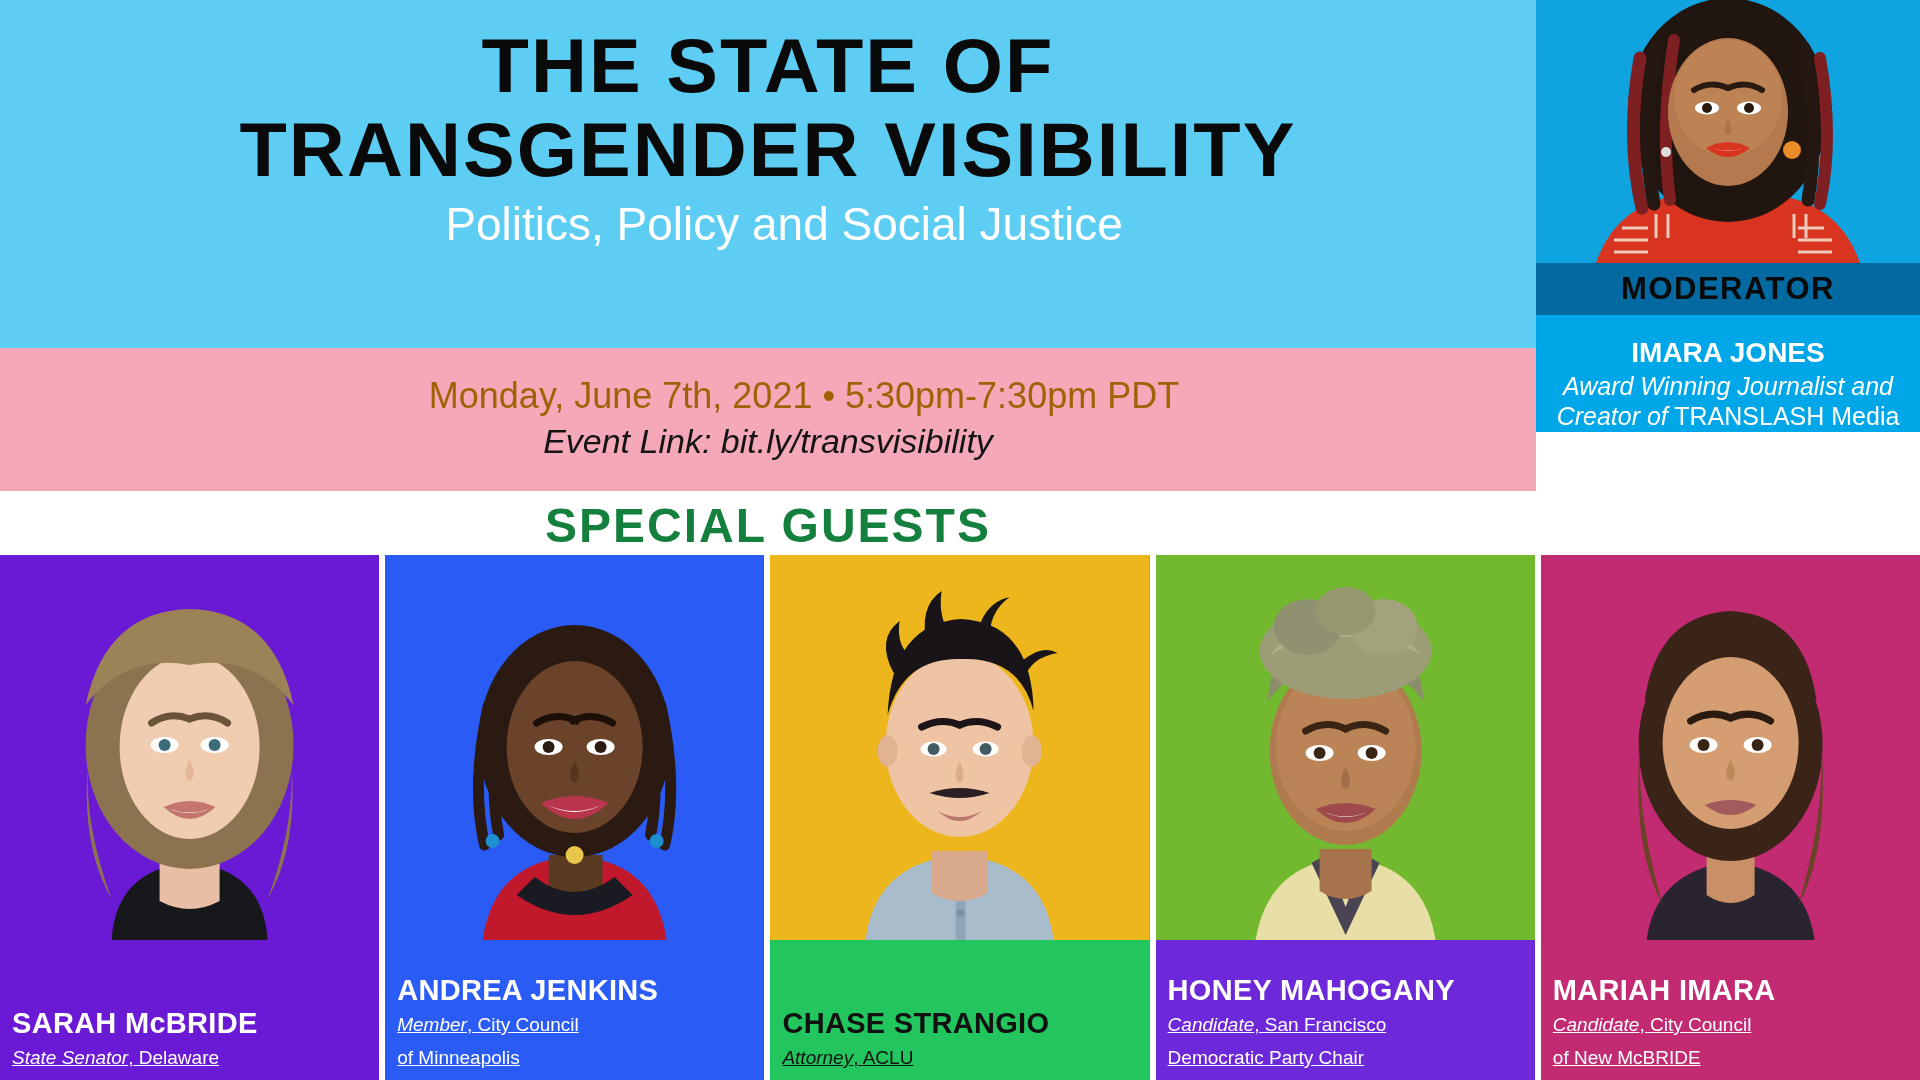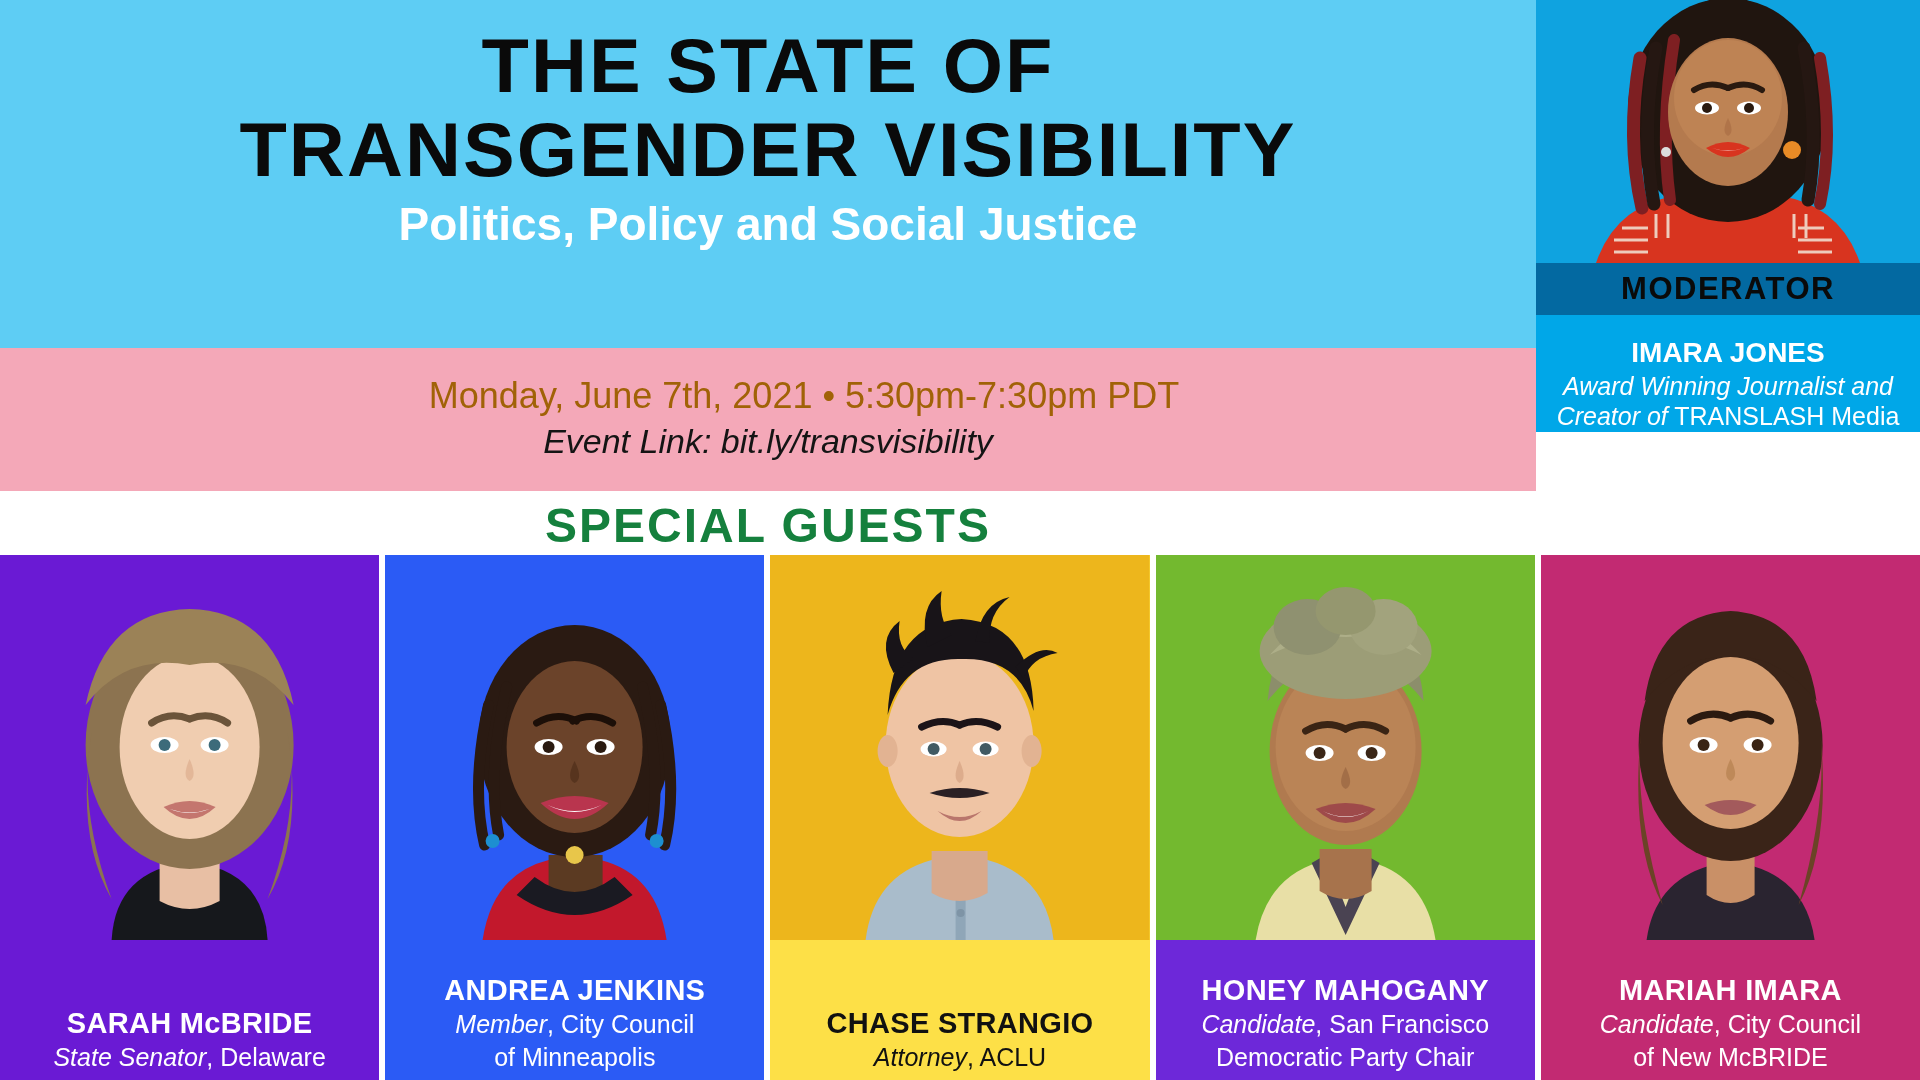--- a/index.html
+++ b/index.html
@@ -32,23 +32,23 @@
   .title-line {
     font-family:"Liberation Sans", sans-serif;
     font-weight:bold;
     font-size:76px;
     line-height:84px;
     letter-spacing:2px;
     color:#0a0a0a;
     transform:scaleX(1.02);
   }
   .subtitle {
-    position:absolute; left:0; top:196px; width:1536px;
-    text-align:center;
-    font-weight:bold;
+    position:absolute; left:16px; top:196px; width:1536px;
+    text-align:center;
+    font-weight:normal;
     font-size:46px;
     line-height:56px;
     color:#ffffff;
     letter-spacing:0px;
   }
   .date-line {
     position:absolute; left:0; top:374px; width:1536px;
     text-align:center;
     font-size:36px;
     line-height:44px;
@@ -110,26 +110,26 @@
     display:flex; gap:6px; background:#ffffff;
   }
   .guest {
     position:relative; flex:1 1 0; height:525px; overflow:hidden;
   }
   .guest-photo {
     position:absolute; left:0; top:0; width:100%; height:385px; overflow:hidden;
   }
   .guest-caption {
     position:absolute; left:0; bottom:6px; width:100%;
-    text-align:center; padding:0 12px;
+    text-align:left; padding:0 12px;
   }
   .guest-name {
     font-weight:bold; font-size:29px; line-height:36px; letter-spacing:0.3px;
   }
-  .guest-role { font-size:25px; line-height:33px; }
+  .guest-role { font-size:19px; line-height:33px;text-decoration:underline; }
   .guest-role em { font-style:italic; }
 </style>
 </head>
 <body>
 
 <div class="flyer">
 
   <div class="header-left">
     <div class="band-blue"></div>
     <div class="band-pink"></div>
@@ -269,21 +269,21 @@
       </div>
       <div class="guest-caption" style="color:#ffffff">
         <div class="guest-name">ANDREA JENKINS</div>
         <div class="guest-role">
           <em>Member</em><span>, City Council</span>
         </div>
         <div class="guest-role">of Minneapolis</div>
       </div>
     </div>
 
-    <div class="guest" style="background:#fde047">
+    <div class="guest" style="background:#22c55e">
       <div class="guest-photo">
         <svg viewBox="0 0 380 385" width="100%" height="385" preserveAspectRatio="xMidYMax slice">
           <rect width="380" height="385" fill="#EDB61C"></rect>
           <path d="M96 385 q8 -64 66 -80 l56 0 q58 16 66 80 Z" fill="#A9BCCB"></path>
           <path d="M186 305 l10 0 l0 80 l-10 0 Z" fill="#8FA6B8"></path>
           <circle cx="191" cy="330" r="4" fill="#7E94A6"></circle>
           <circle cx="191" cy="358" r="4" fill="#7E94A6"></circle>
           <path d="M162 296 h56 v42 q-28 16 -56 0 Z" fill="#D8A98C"></path>
           <ellipse cx="190" cy="190" rx="74" ry="92" fill="#EFC4A4"></ellipse>
           <path d="M118 160 q4 -92 74 -96 q70 4 72 92 q-14 -54 -72 -52 q-58 -2 -74 56Z" fill="#181418"></path>

